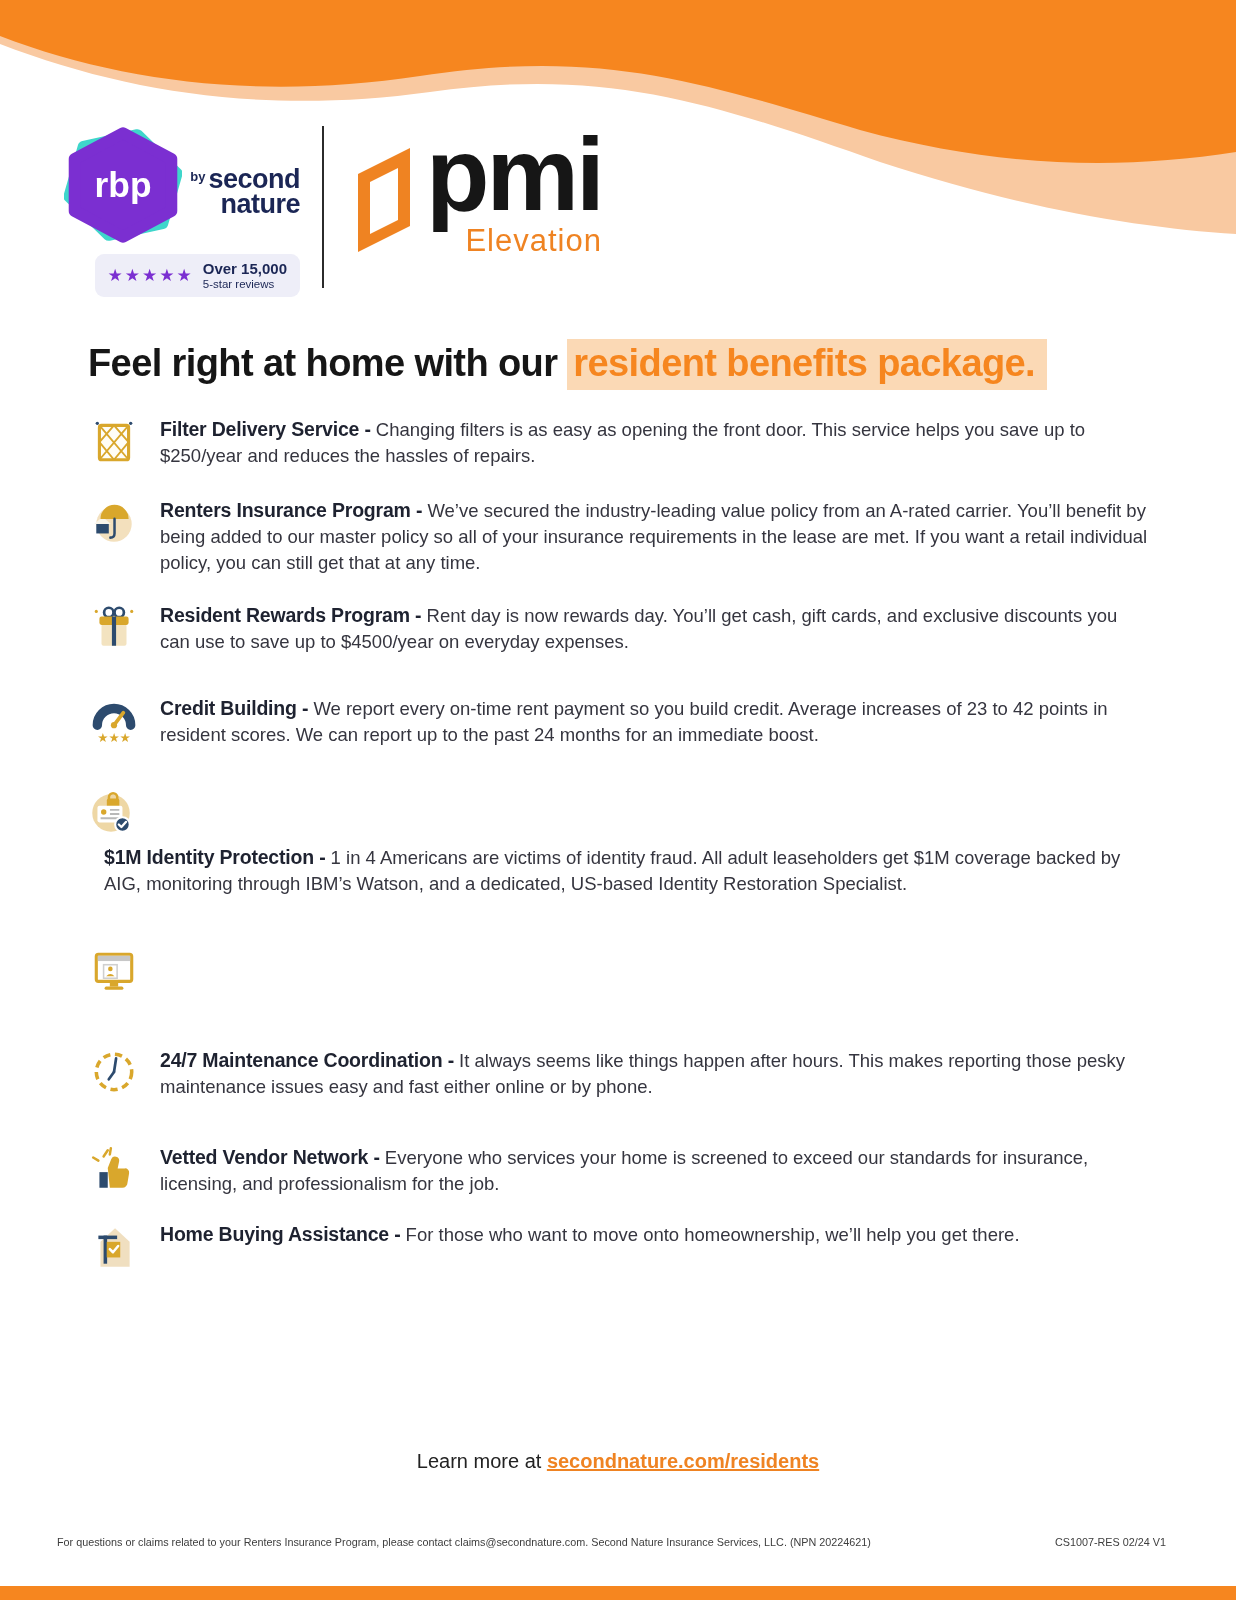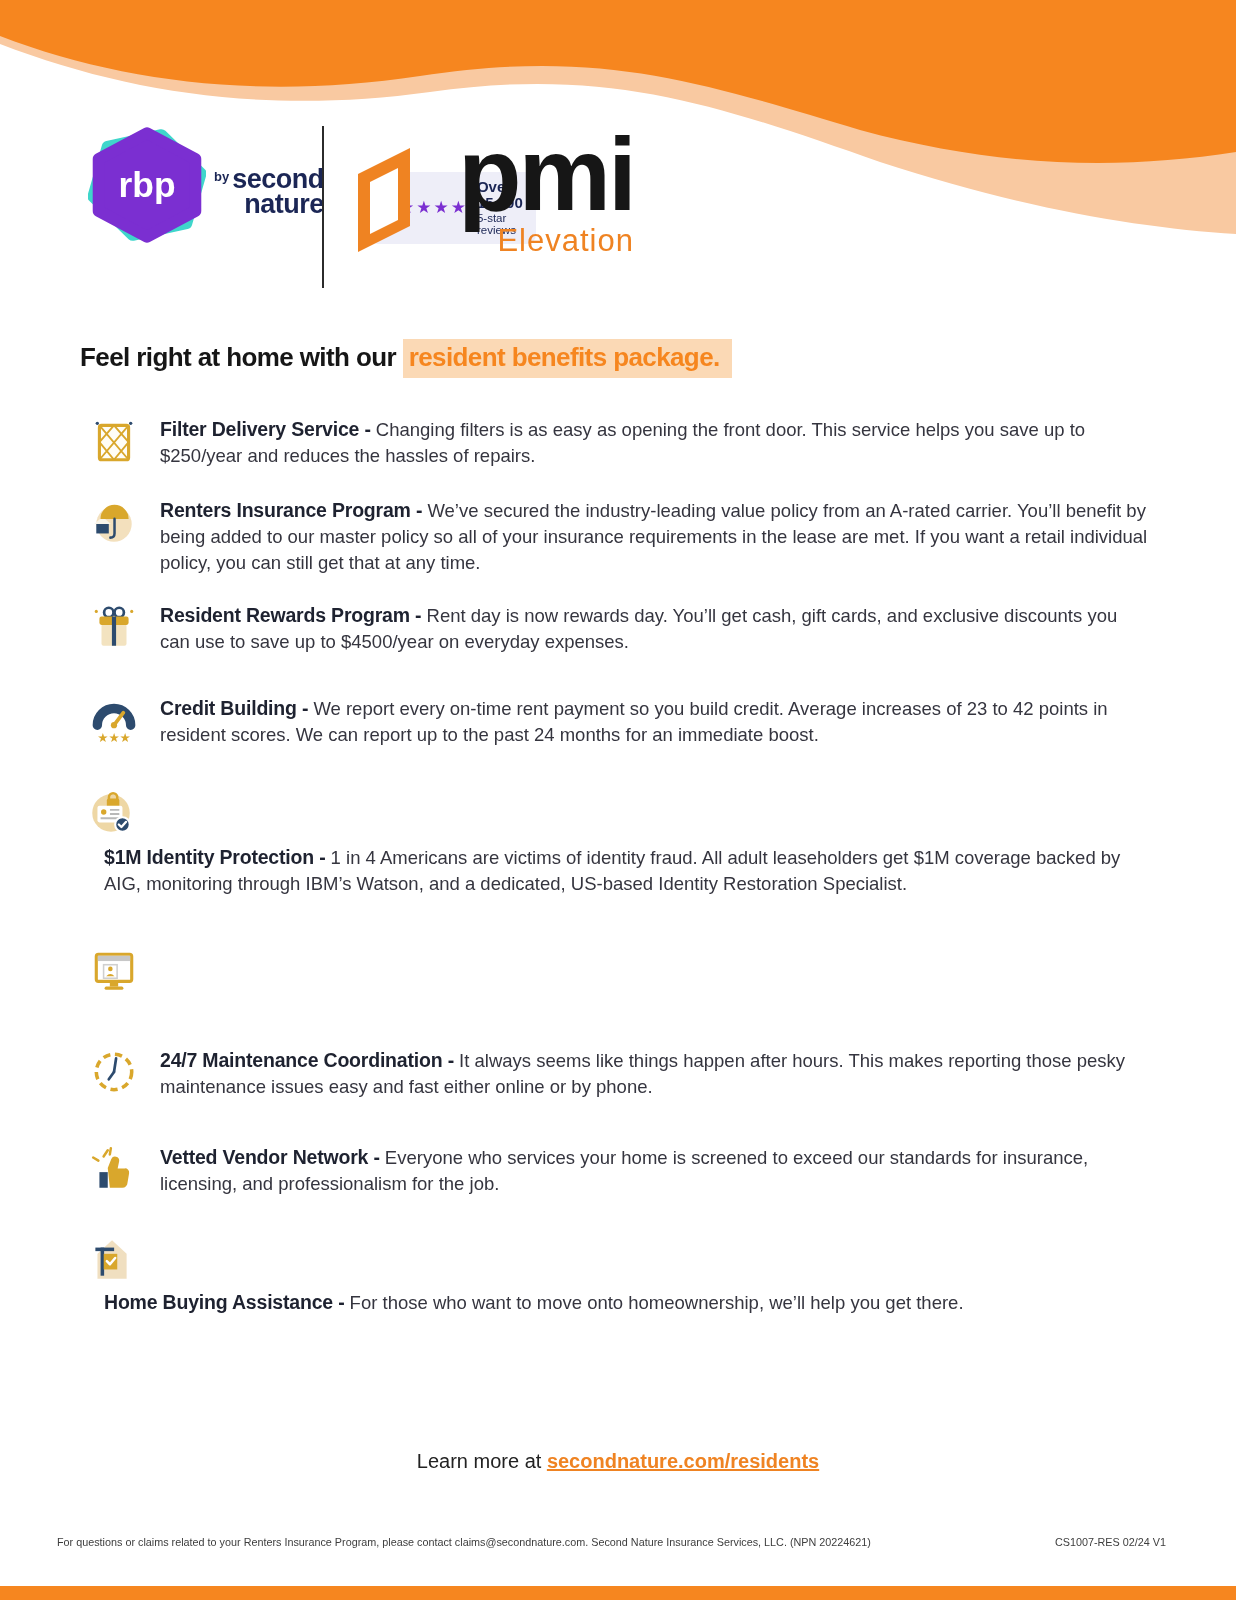--- a/index.html
+++ b/index.html
@@ -5,57 +5,57 @@
   * { margin:0; padding:0; box-sizing:border-box; }
   html,body { background:#ffffff; }
   body { font-family:"Liberation Sans", sans-serif; }
   .page { position:relative; width:1236px; height:1600px; margin:0 auto; background:#fff; overflow:hidden; }
 
   
   .wave { position:absolute; top:0; left:0; width:1236px; height:260px; }
 
   
   .brand-row { position:absolute; top:126px; left:88px; display:flex; align-items:flex-start; }
-  .rbp-block { width:212px; display:flex; flex-direction:row; align-items:flex-end;gap:45px; }
+  .rbp-block { width:212px; display:flex; flex-direction:column; align-items:flex-end; }
   .rbp-lockup { display:flex; align-items:center; }
   .rbp-hex { width:118px; height:118px; }
   .sn-wordmark { display:flex; margin-left:8px; margin-top:14px; }
   .sn-by { font-size:13px; color:#1b2655; font-weight:bold; margin-right:3px; margin-top:2px; }
   .sn-name { display:flex; flex-direction:column; align-items:flex-end; line-height:0.92; }
   .sn-name span { font-size:27px; font-weight:bold; color:#1b2655; letter-spacing:-0.5px; }
   .reviews-pill { margin-top:10px; background:#eeeef8; border-radius:9px; padding:7px 13px; display:flex; align-items:center; gap:9px; }
   .reviews-stars { color:#7b2fd1; font-size:17px; letter-spacing:2px; white-space:nowrap; }
   .reviews-text { display:flex; flex-direction:column; line-height:1.1; }
   .reviews-text .l1 { font-size:15px; font-weight:bold; color:#1b2655; }
   .reviews-text .l2 { font-size:11.5px; color:#1b2655; }
 
   .brand-divider { width:2px; height:162px; background:#2b2b2b; margin:0 28px 0 22px; }
 
-  .pmi-block { display:flex; align-items:flex-start; margin-top:6px;gap:32px; }
+  .pmi-block { display:flex; align-items:flex-start; margin-top:6px; }
   .pmi-door { width:64px; height:104px; margin-top:16px; }
   .pmi-text { display:flex; flex-direction:column; margin-left:10px; }
   .pmi-name { font-size:104px; font-weight:bold; color:#161616; line-height:0.82; letter-spacing:-3px; }
   .pmi-sub { font-size:31px; color:#ef8322; margin-top:6px; align-self:flex-end; letter-spacing:1px; }
 
   
-  .heading { position:absolute; top:342px; left:80px; font-size:26px; letter-spacing:-0.6px; white-space:nowrap; }
+  .heading { position:absolute; top:342px; left:88px; font-size:38px; letter-spacing:-0.6px; white-space:nowrap; }
   .heading .plain { color:#161616; font-weight:600; }
   .heading .hl { color:#f6861f; font-weight:bold; background:#fbd9b5; padding:3px 12px 6px 6px; }
 
   
   .benefits { position:absolute; top:416px; left:86px; width:1062px; }
   .item { display:flex; align-items:flex-start; }
   .item + .item { margin-top:28px; }
   .item:nth-child(3) { margin-top:26px; }
   .item:nth-child(4) { margin-top:40px; }
   .item:nth-child(5) { margin-top:40px;flex-direction:column; }
   .item:nth-child(6) { margin-top:50px; }
   .item:nth-child(7) { margin-top:48px; }
   .item:nth-child(8) { margin-top:44px; }
-  .item:nth-child(9) { margin-top:36px;flex-direction:column; }
+  .item:nth-child(9) { margin-top:24px; }
   .item .icon { flex:0 0 56px; height:52px; display:flex; justify-content:center; }
   .item .icon svg { width:50px; height:50px; }
   .item-text { margin-left:18px; font-size:18.5px; line-height:26px; color:#35353f; }
   .item-text strong { font-size:19.5px; color:#1e2230; letter-spacing:-0.2px; }
 
   
   .learn-more { position:absolute; top:1450px; left:0; width:100%; text-align:center; font-size:20px; color:#222; }
   .learn-more .link { color:#ef8322; font-weight:bold;text-decoration:underline; }
   .legal { position:absolute; top:1536px; left:57px; font-size:10.8px; color:#3d3d3d; }
   .doc-code { position:absolute; top:1536px; right:70px; font-size:10.8px; color:#3d3d3d; }

